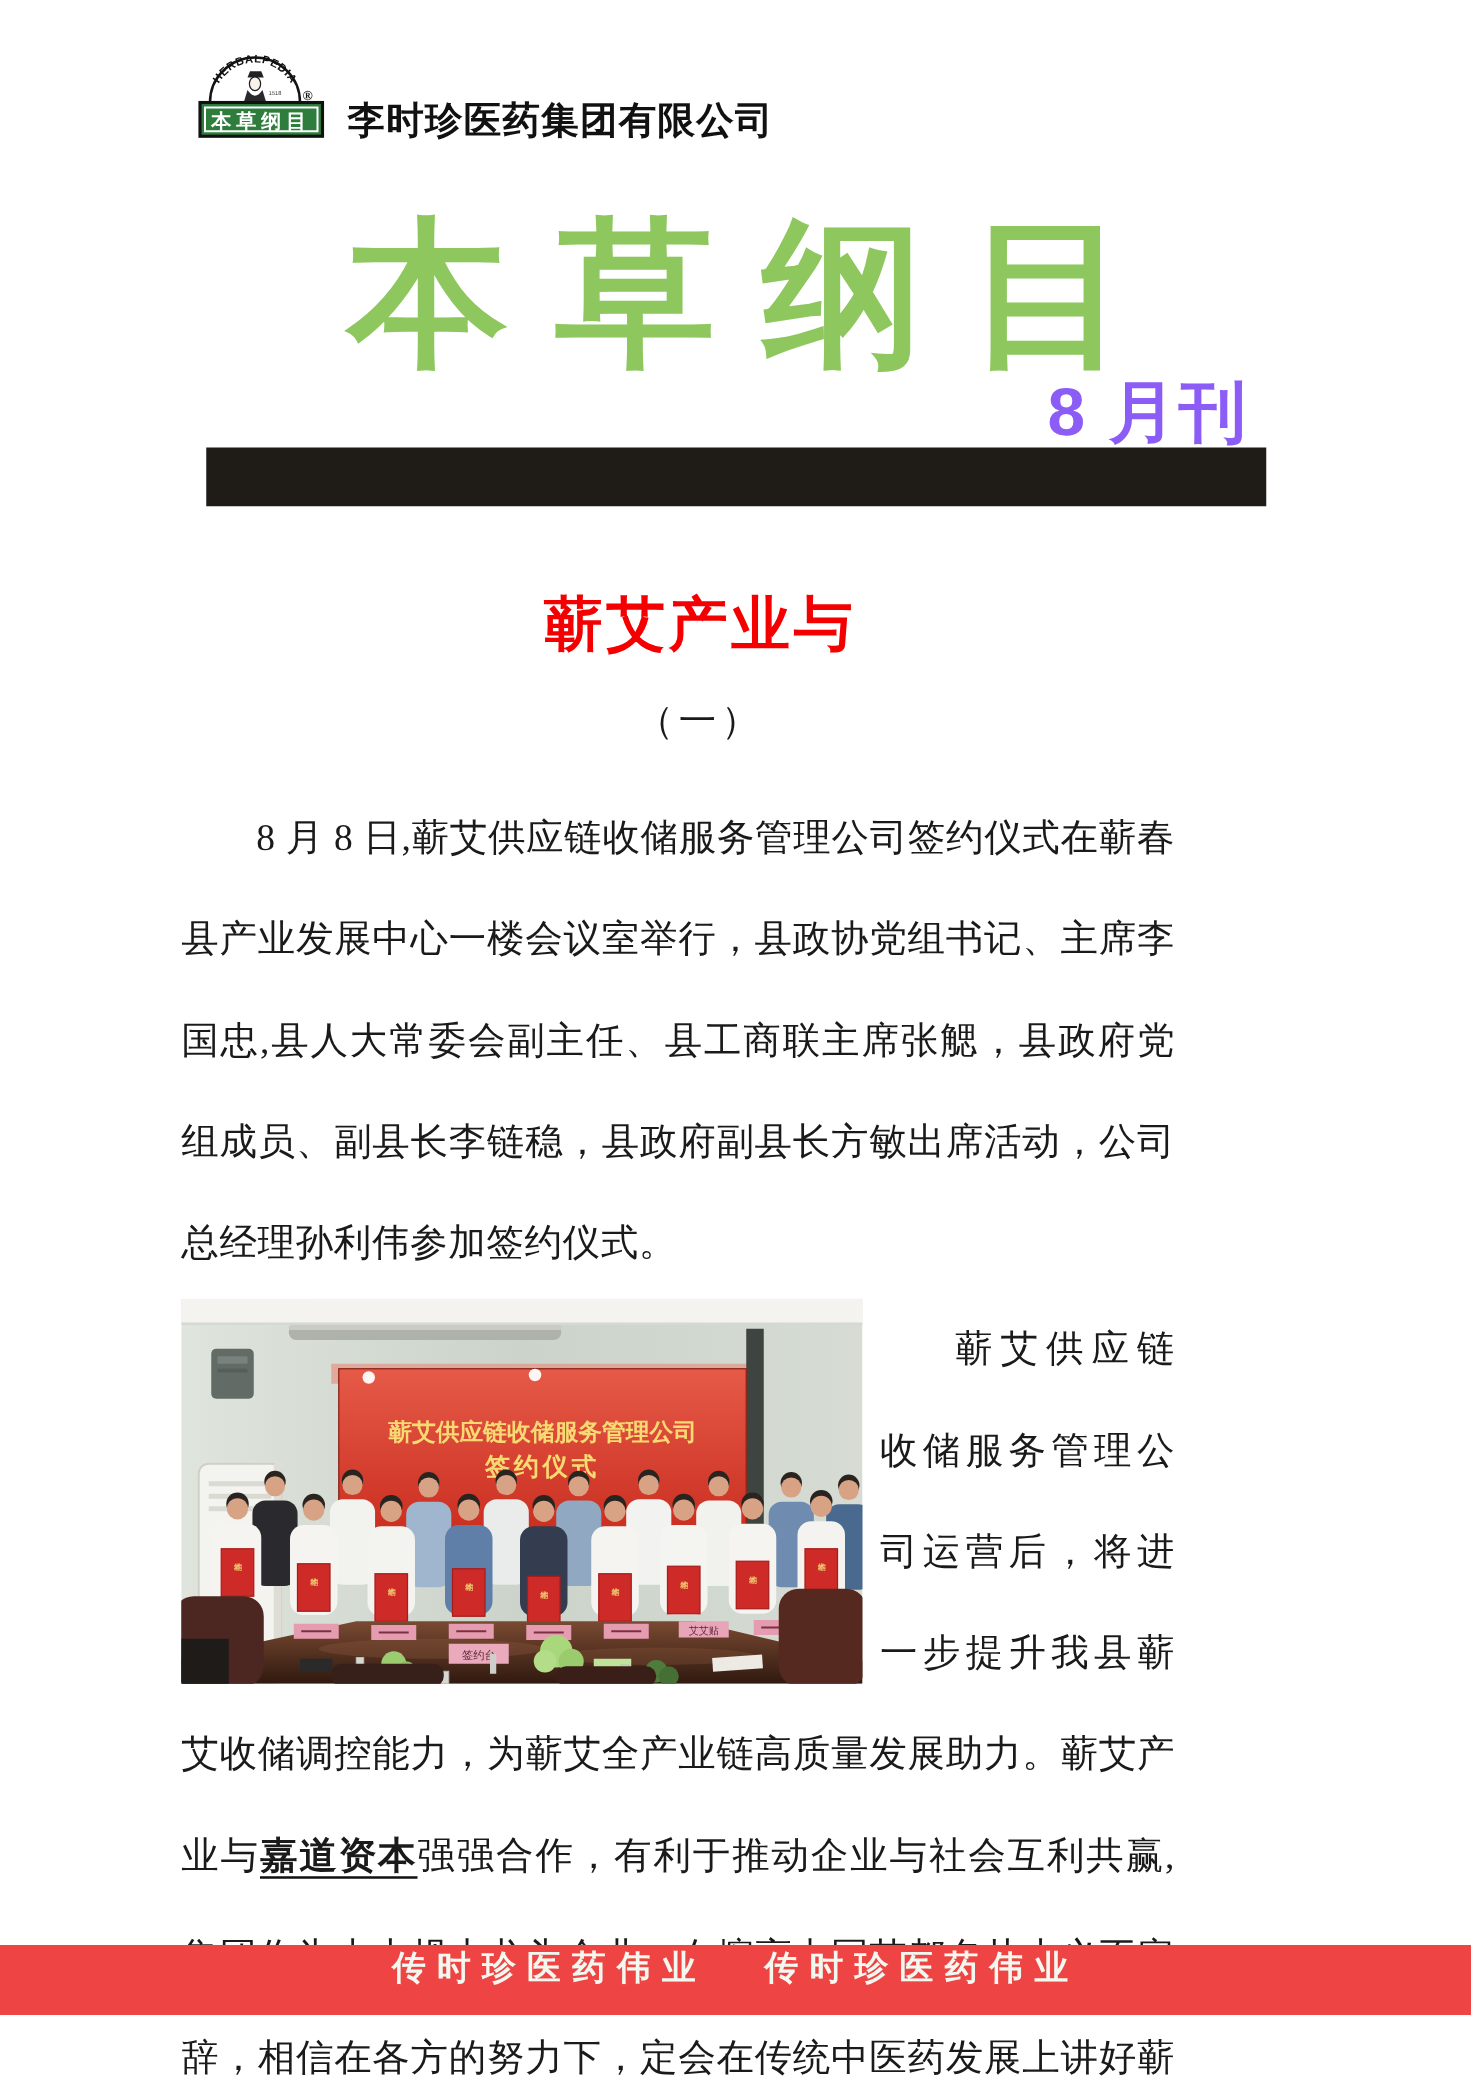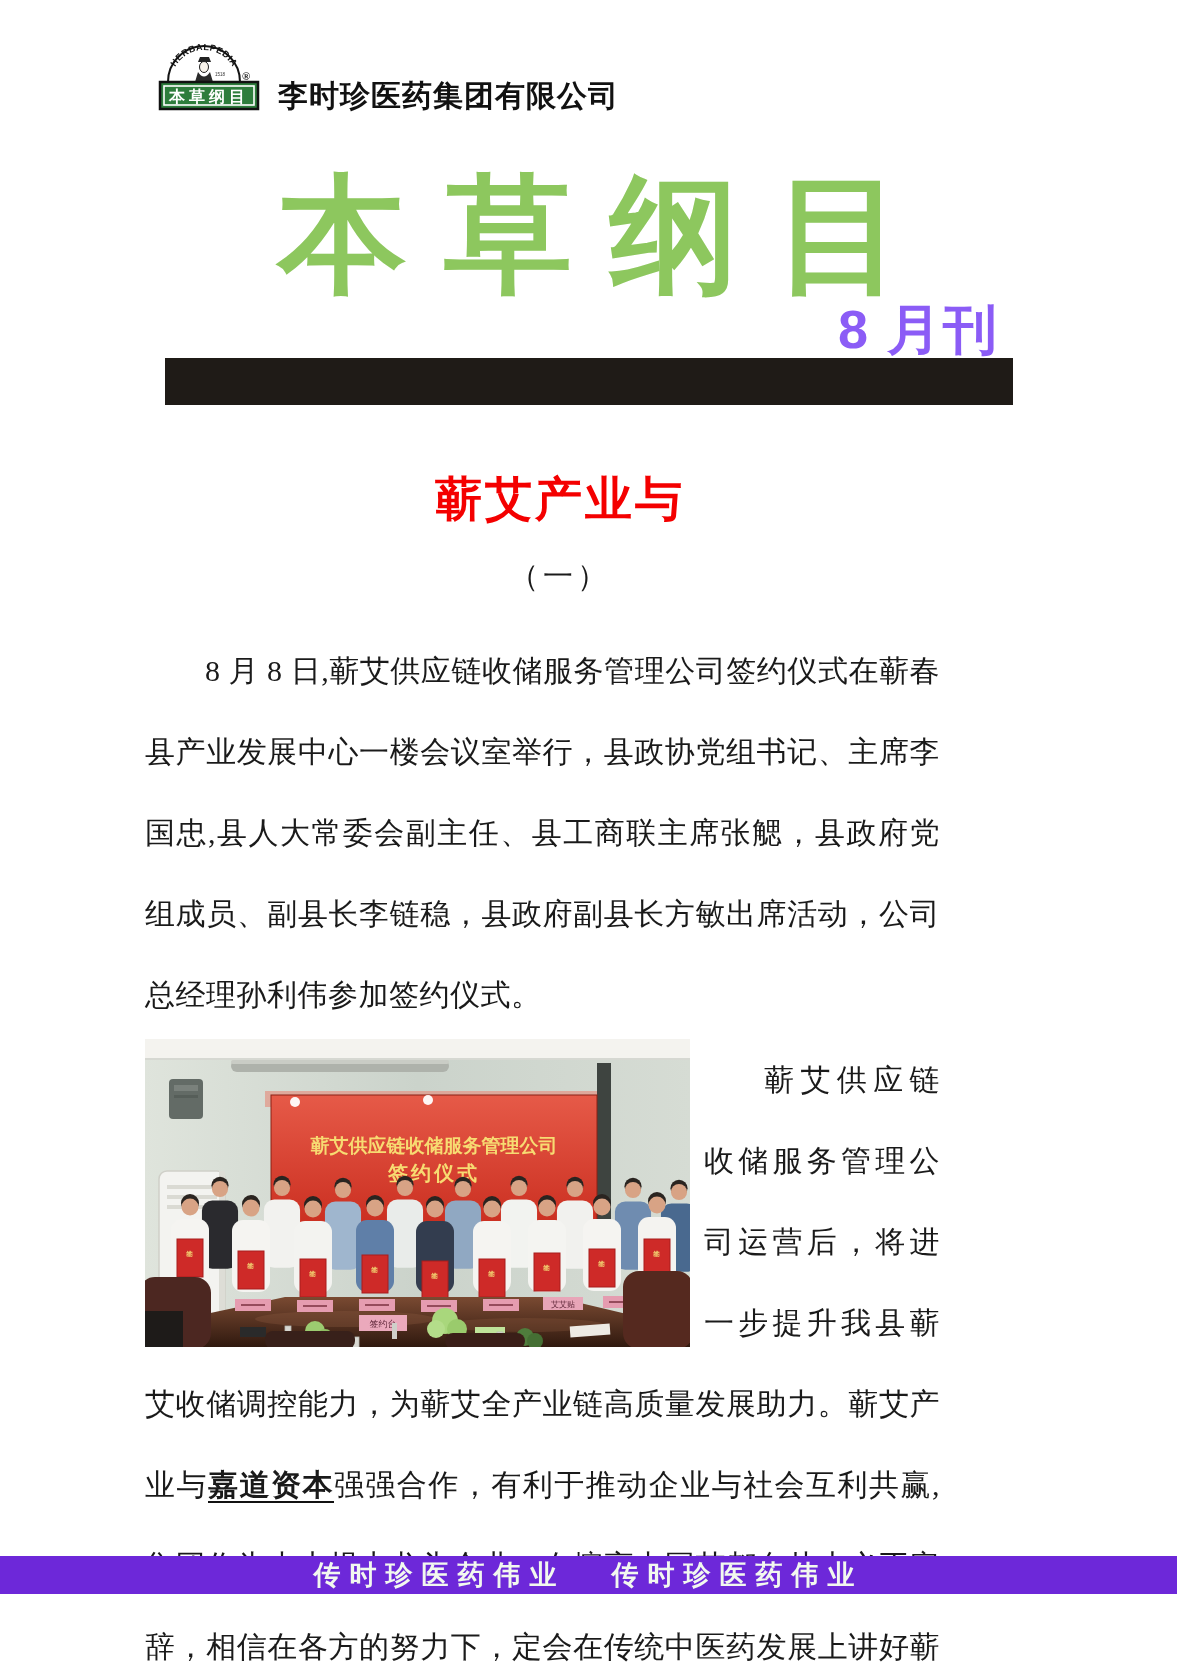--- a/index.html
+++ b/index.html
@@ -28,22 +28,22 @@
   
   .article{position:absolute;left:145px;top:630px;width:795px;font-size:30px;line-height:81px;
            text-align:justify;color:#1a1a1a;}
   .article p{margin:0;text-indent:2em;letter-spacing:0.5px;}
   .photo-flow{margin-top:4px;}
   .photo-flow::after{content:"";display:block;clear:both;}
   .ceremony-photo{float:left;width:545px;height:308px;margin:0 14px 6px 0;}
   .bold-ul{font-weight:900;border-bottom:2px solid #111;}
 
   
-  .footer-bar{position:absolute;left:0;top:1556px;width:1177px;height:38px;background:#6d28d9;
-              display:flex;align-items:center;justify-content:center;}
+  .footer-bar{position:absolute;left:0;top:1556px;width:1177px;height:56px;background:#ef4444;
+              display:flex;align-items:flex-start;justify-content:center;}
   .footer-bar span{color:#F2F8EF;font-size:27px;font-weight:900;letter-spacing:9px;
                    font-family:"Liberation Sans","DejaVu Sans",sans-serif;}
   .footer-gap{display:inline-block;width:46px;}
 </style>
 </head>
 <body>
 
 <div class="page">
 
   <svg class="logo-svg" width="104" height="68" viewBox="0 0 104 68">

